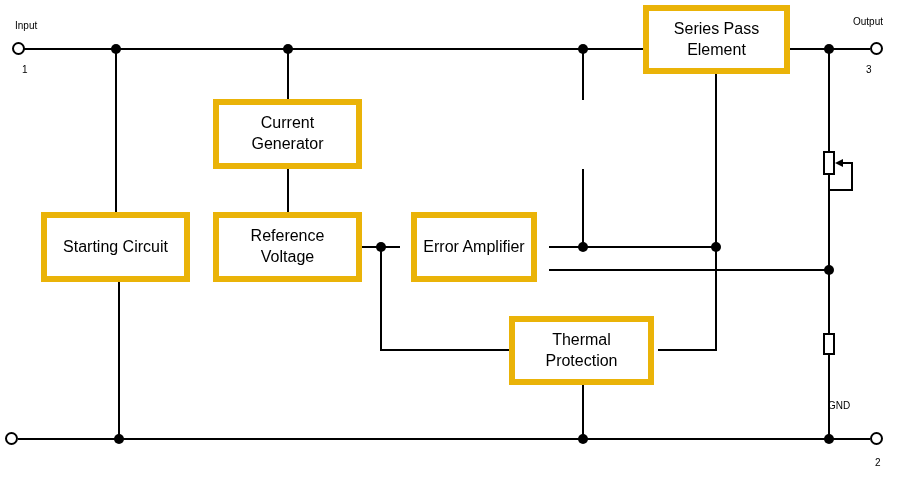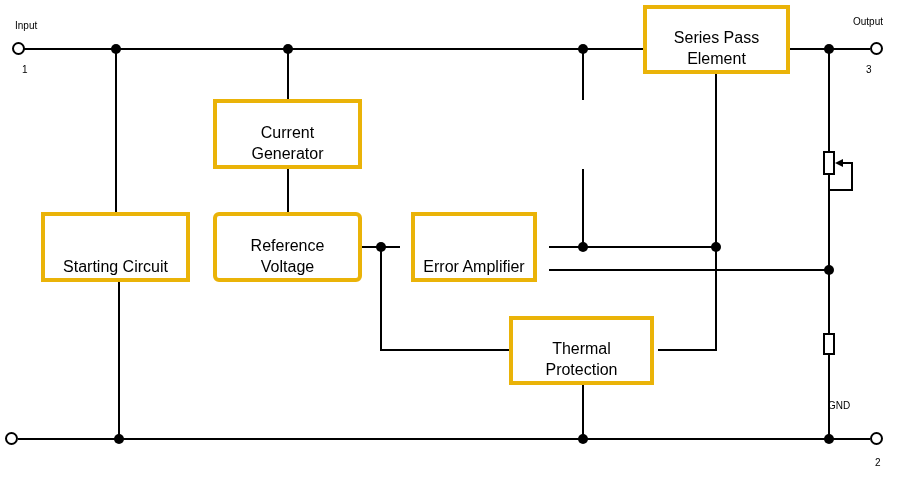--- a/index.html
+++ b/index.html
@@ -24,25 +24,25 @@
   .term {
     position: absolute;
     width: 13px; height: 13px;
     border-radius: 50%;
     border: 2px solid #000000;
     background: #ffffff;
     box-sizing: border-box;
   }
   .block {
     position: absolute;
-    border: 4px solid #eab308;
+    border: 6px solid #eab308;
     background: #ffffff;
     box-sizing: border-box;
     display: flex;
-    align-items: flex-end;
+    align-items: center;
     justify-content: center;
     text-align: center;
     font-size: 16px;
     line-height: 1.3;
   }
   .block span { white-space: pre-line; }
   .res {
     position: absolute;
     border: 2px solid #000000;
     background: #ffffff;
@@ -108,21 +108,21 @@
     <span>Series Pass
 Element</span>
   </div>
   <div class="block" style="left:213px; top:99px; width:149px; height:70px;">
     <span>Current
 Generator</span>
   </div>
   <div class="block" style="left:41px; top:212px; width:149px; height:70px;">
     <span>Starting Circuit</span>
   </div>
-  <div class="block" style="left:213px; top:212px; width:149px; height:70px;border-radius:6px;">
+  <div class="block" style="left:213px; top:212px; width:149px; height:70px;">
     <span>Reference
 Voltage</span>
   </div>
   <div class="block" style="left:411px; top:212px; width:126px; height:70px;">
     <span>Error Amplifier</span>
   </div>
   <div class="block" style="left:509px; top:316px; width:145px; height:69px;">
     <span>Thermal
 Protection</span>
   </div>

